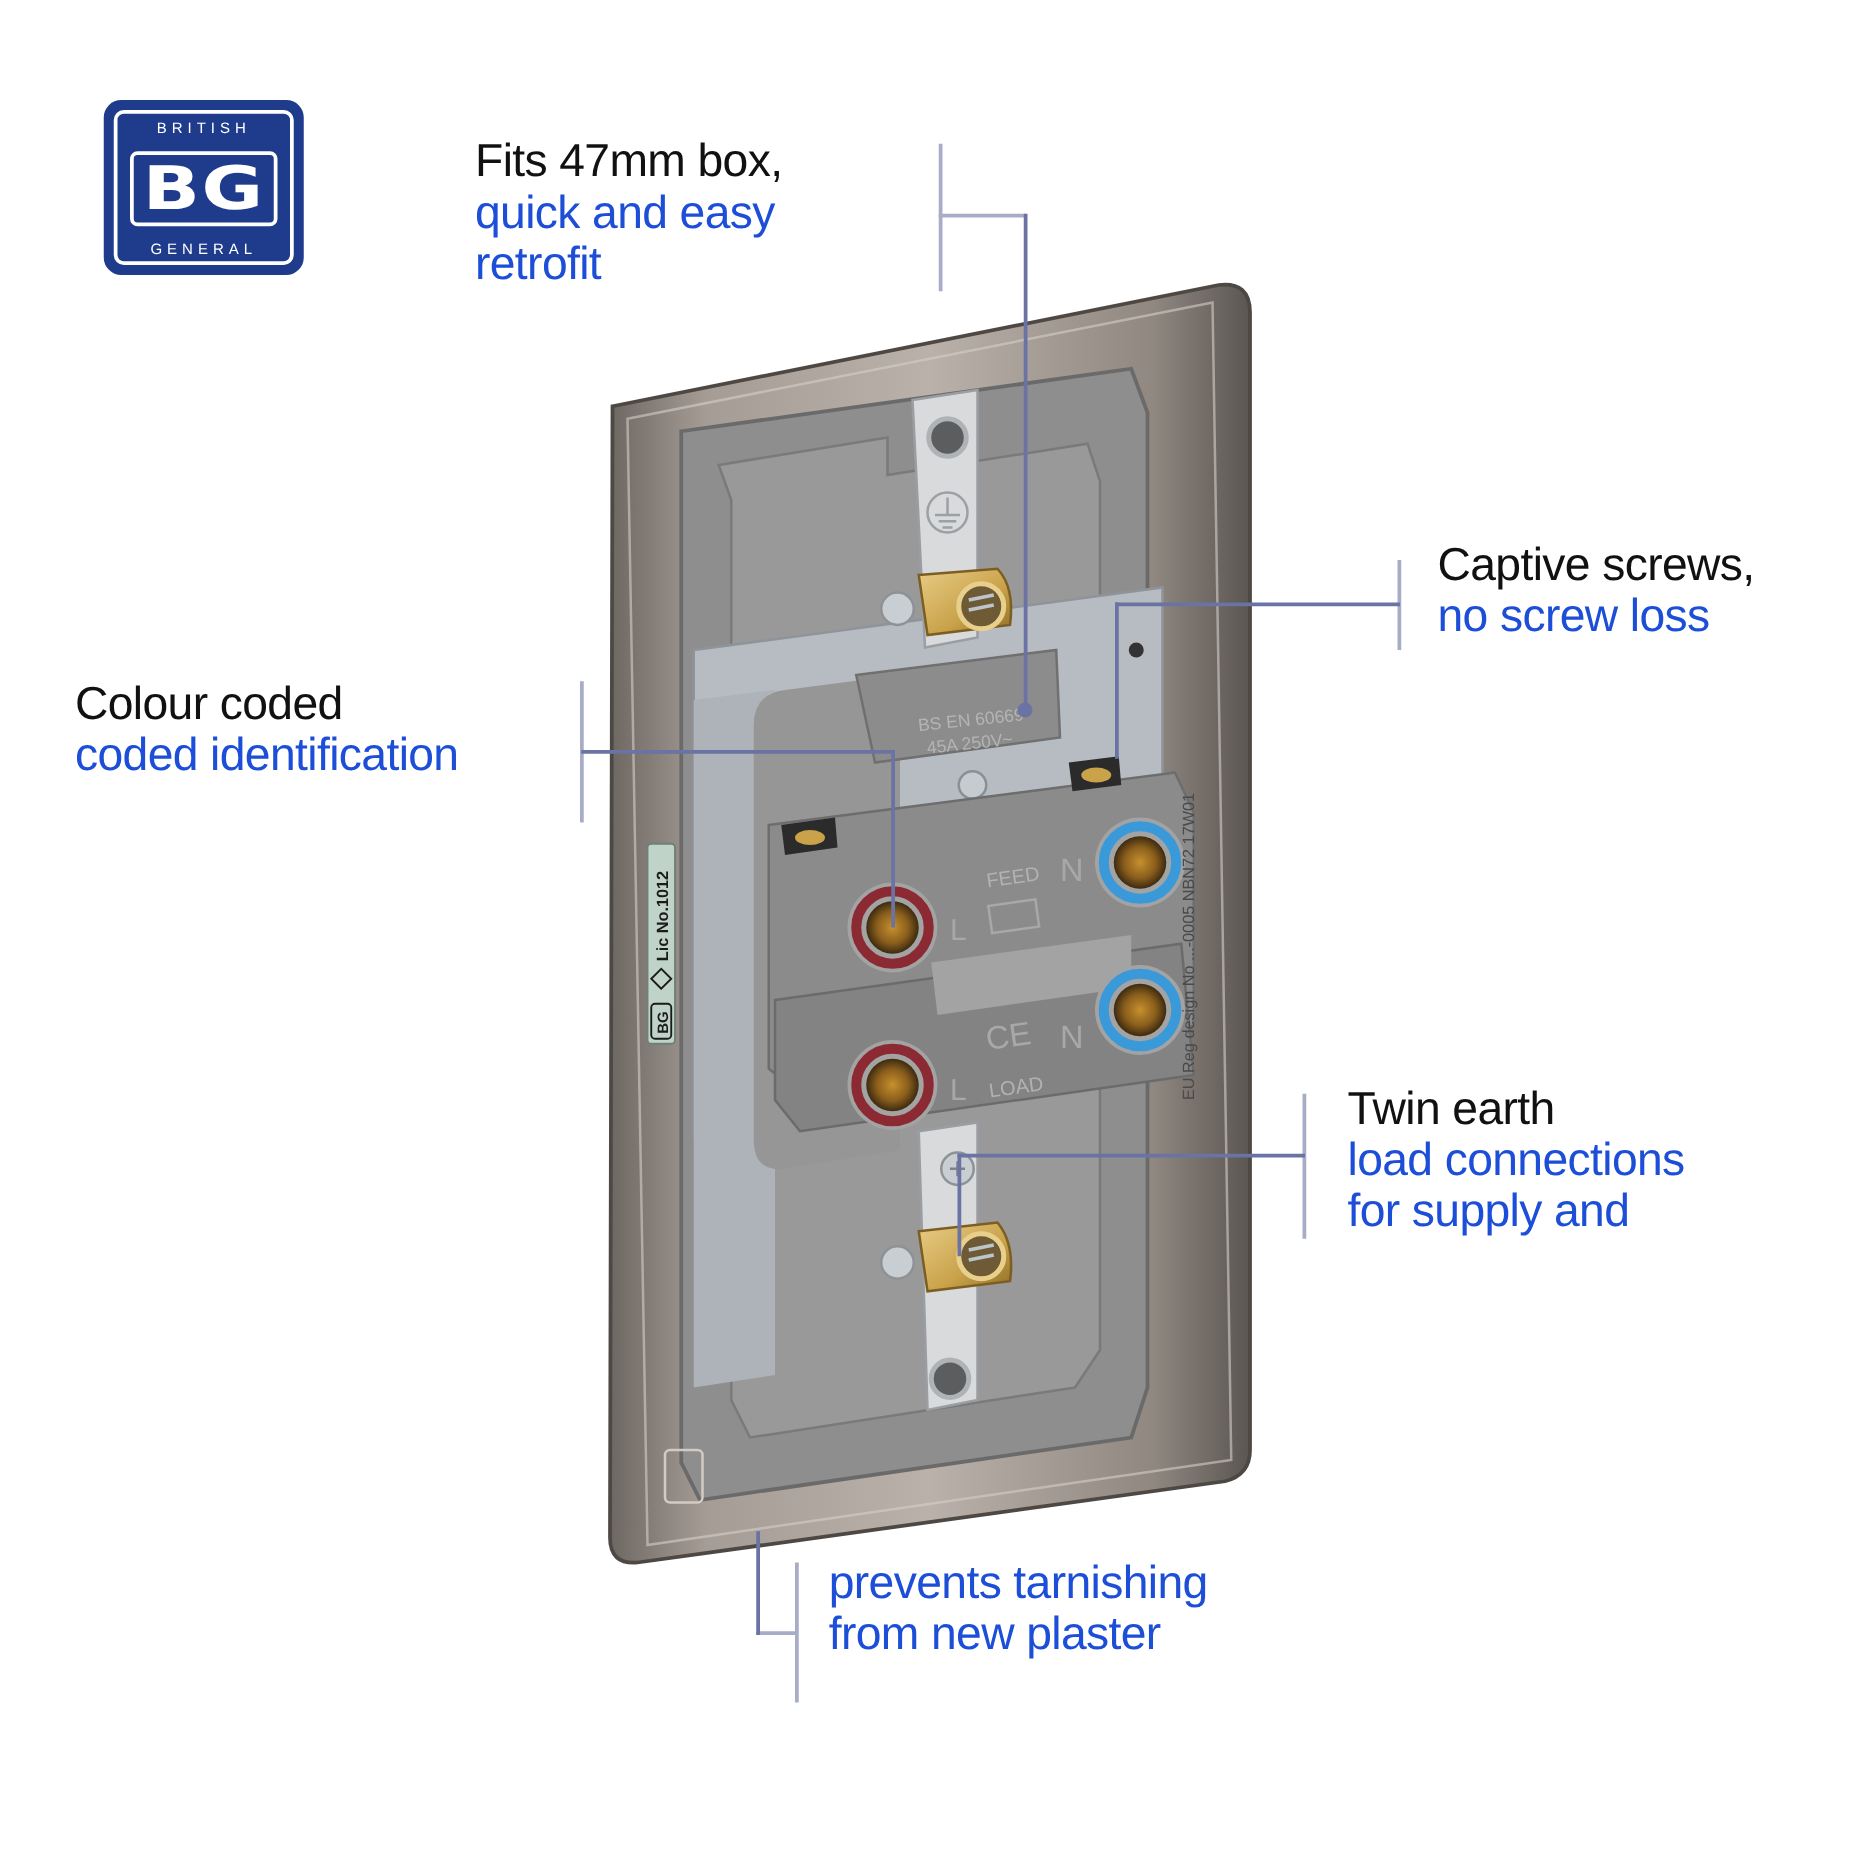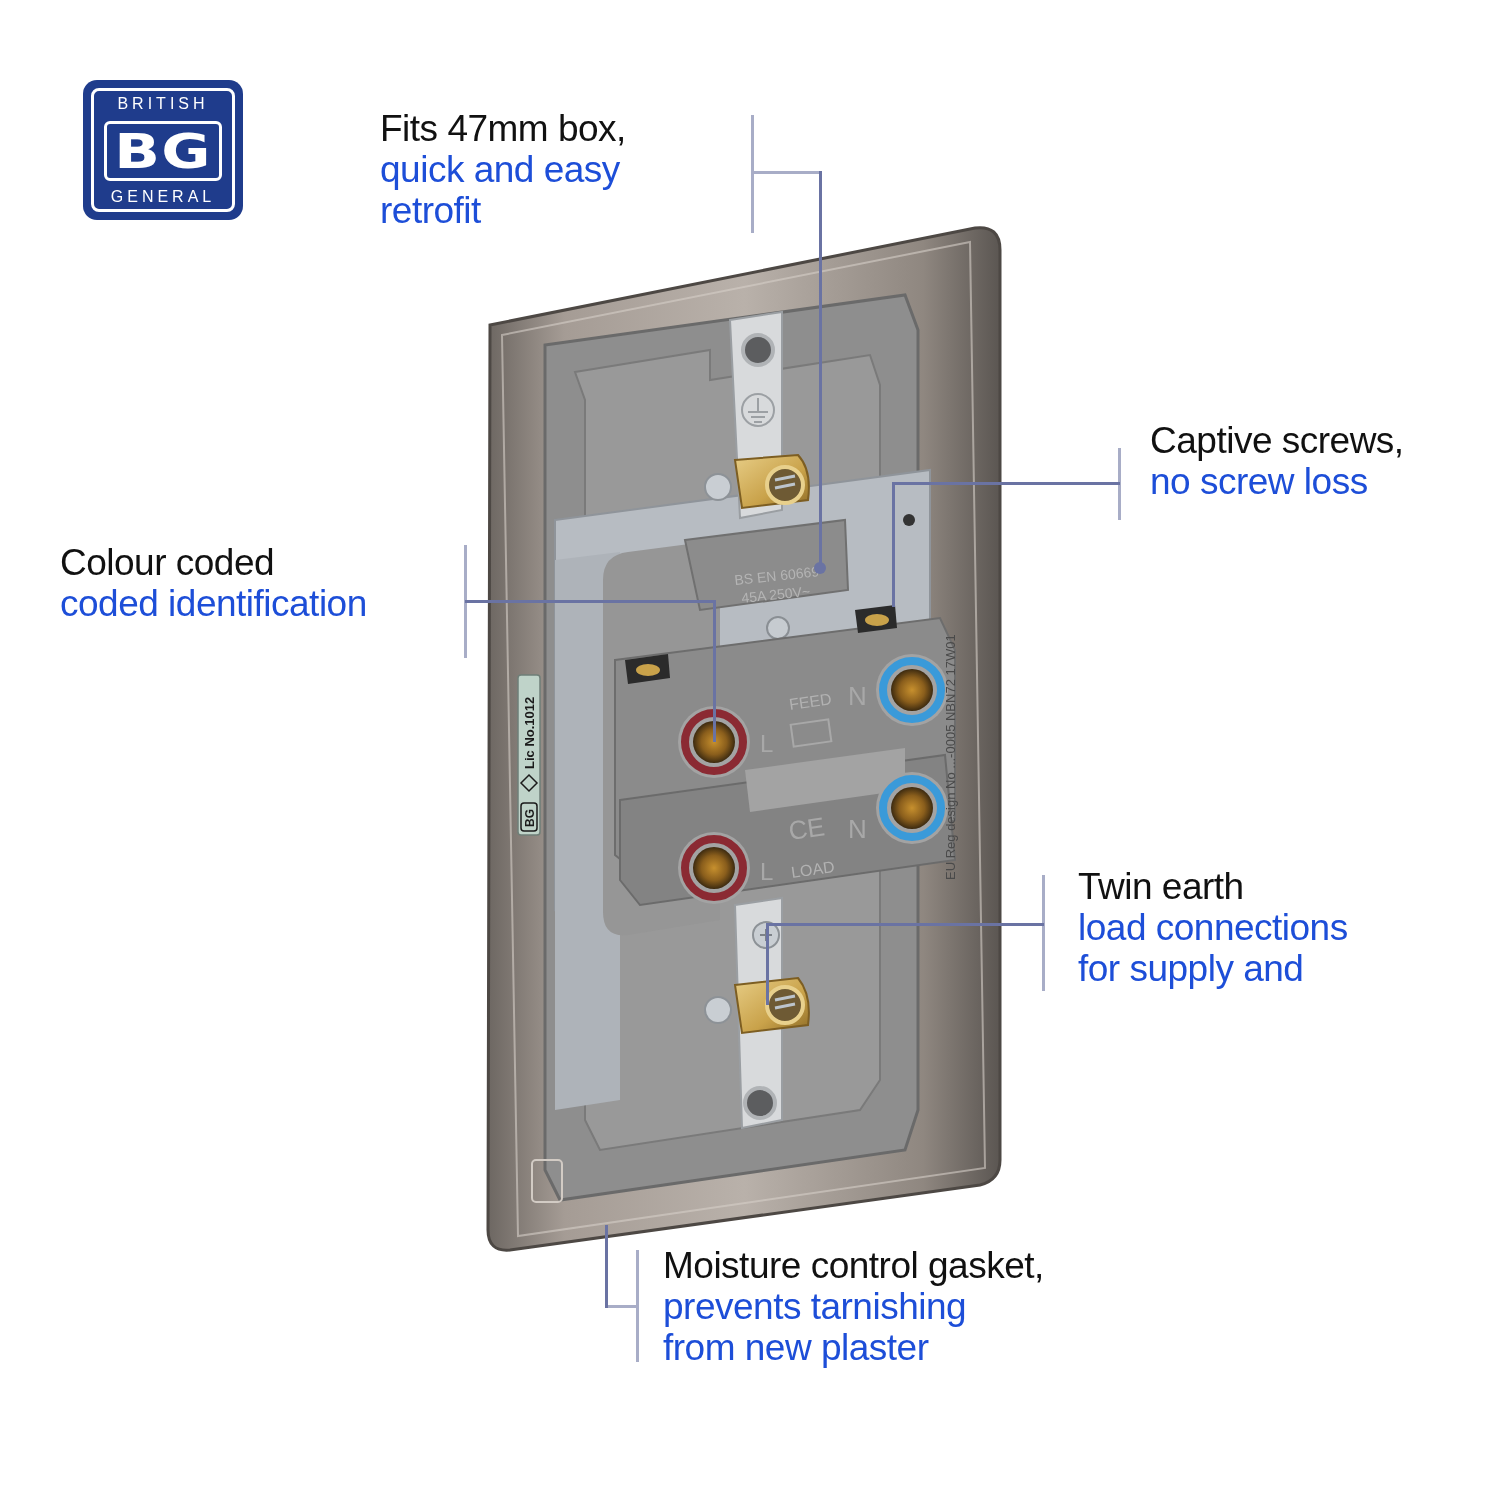--- a/index.html
+++ b/index.html
@@ -2,21 +2,21 @@
 <html><head>
 <meta charset="utf-8">
 <style>
   * { box-sizing: border-box; margin: 0; padding: 0; }
   html, body { width: 1500px; height: 1500px; background: #ffffff; overflow: hidden; }
   body { position: relative; font-family: "Liberation Sans", sans-serif; }
 
   
   .logo { position: absolute; left: 83px; top: 80px; width: 160px; height: 140px; background: #1f3c8c; border-radius: 14px; }
   .logo-inner { position: absolute; left: 8px; top: 8px; right: 8px; bottom: 8px; border: 3px solid #ffffff; border-radius: 8px; }
-  .logo-top, .logo-bottom { position: absolute; left: 0; right: 0; text-align: center; color: #fff; font-size: 16px; letter-spacing: 4px; font-weight: 400; }
+  .logo-top, .logo-bottom { position: absolute; left: 0; right: 0; text-align: center; color: #fff; font-size: 12px; letter-spacing: 4px; font-weight: 400; }
   .logo-top { top: 4px; }
   .logo-bottom { bottom: 3px; }
   .logo-mid { position: absolute; left: 10px; right: 10px; top: 30px; height: 60px; border: 3px solid #fff; border-radius: 6px; display: flex; align-items: center; justify-content: center; }
   .logo-mid span { color: #fff; font-size: 48px; font-weight: 900; letter-spacing: 1px; font-family: "DejaVu Sans", sans-serif; transform: scaleX(1.25); display: inline-block; }
 
   
   .callout { position: absolute; font-size: 37px; line-height: 41px; letter-spacing: -0.5px; }
   .callout .l1 { color: #111111; font-weight: 400; display: block; }
   .callout .l2 { color: #1d4ed8; font-weight: 400; display: block; }
   .right-align { }
@@ -175,33 +175,32 @@
 <div class="ln" style="left:636px; top:1250px; width:3px; height:112px;"></div>
 <div class="ln" style="left:605px; top:1305px; width:33px; height:3px;"></div>
 <div class="lnd" style="left:605px; top:1225px; width:3px; height:83px;"></div>
 
 <div class="callout right-align" style="left:380px; top:108px; width:336px;">
   <span class="l1">Fits 47mm box,</span>
   <span class="l2">quick and easy</span>
   <span class="l2">retrofit</span>
 </div>
 
-<div class="callout" style="left:1150px; top:420px; width:320px;">
+<div class="callout" style="left:1150px; top:431px; width:320px;">
   <span class="l1">Captive screws,</span>
   <span class="l2">no screw loss</span>
 </div>
 
 <div class="callout right-align" style="left:60px; top:542px; width:370px;">
   <span class="l1">Colour coded</span>
   <span class="l2">coded identification</span>
 </div>
 
 <div class="callout" style="left:1078px; top:866px; width:380px;">
   <span class="l1">Twin earth</span>
   <span class="l2">load connections</span>
   <span class="l2">for supply and</span>
 </div>
 
 <div class="callout" style="left:663px; top:1245px; width:460px;">
-  <span class="l1">Moisture control gasket,</span>
   <span class="l2">prevents tarnishing</span>
   <span class="l2">from new plaster</span>
 </div>
 
 </body></html>

